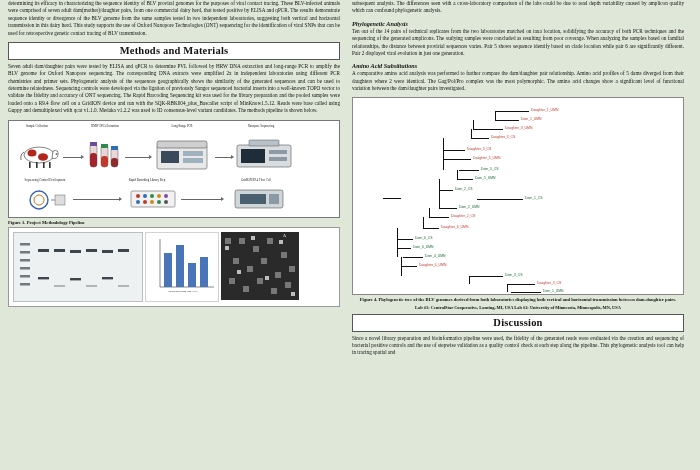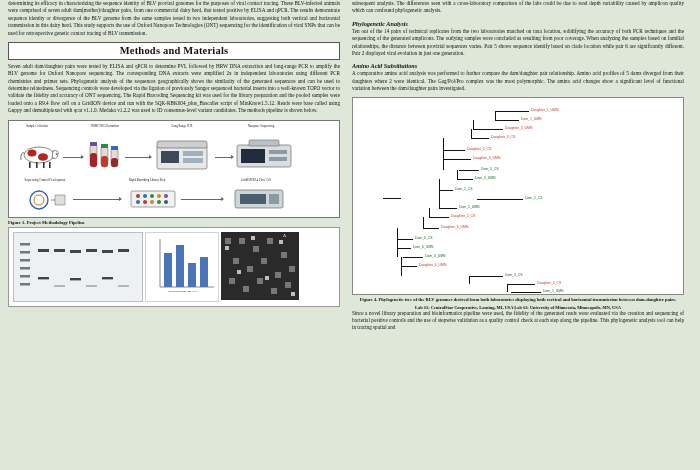--- a/index.html
+++ b/index.html
@@ -343,16 +343,17 @@
           <div class="tl" style="left: 158px; top: 194px; width: 30px; height: 0.7px;"></div>
           <div class="tl" style="left: 154px; top: 186px; width: 0.7px; height: 8px;"></div>
           <div class="tiplabel" style="left: 190px; top: 191px; color: rgb(26, 107, 42);">Dam_1_UMN</div>
           <div class="tl" style="left: 30px; top: 100px; width: 18px; height: 0.8px;"></div>
         </div>
     </div>
 
     <div class="figcap figcap-c">Figure 4. Phylogenetic tree of the BLV genomes derived from both laboratories displaying both vertical and horizontal transmission between dam-daughter pairs.</div>
     <div class="labline">Lab #1: CentralStar Cooperative, Lansing, MI, USA          Lab #2: University of Minnesota, Minneapolis, MN, USA</div>
 
+    <div class="section-head">Discussion</div>
     <p class="body-text disc-note">Since a novel library preparation and bioinformatics pipeline were used, the fidelity of the generated reads were evaluated via the creation and sequencing of bacterial positive controls and the use of stepwise validation as a quality control check at each step along the pipeline. This phylogenetic analysis tool can help in tracing spatial and</p>
 
   </div>
 </div>
 
 </body></html>

